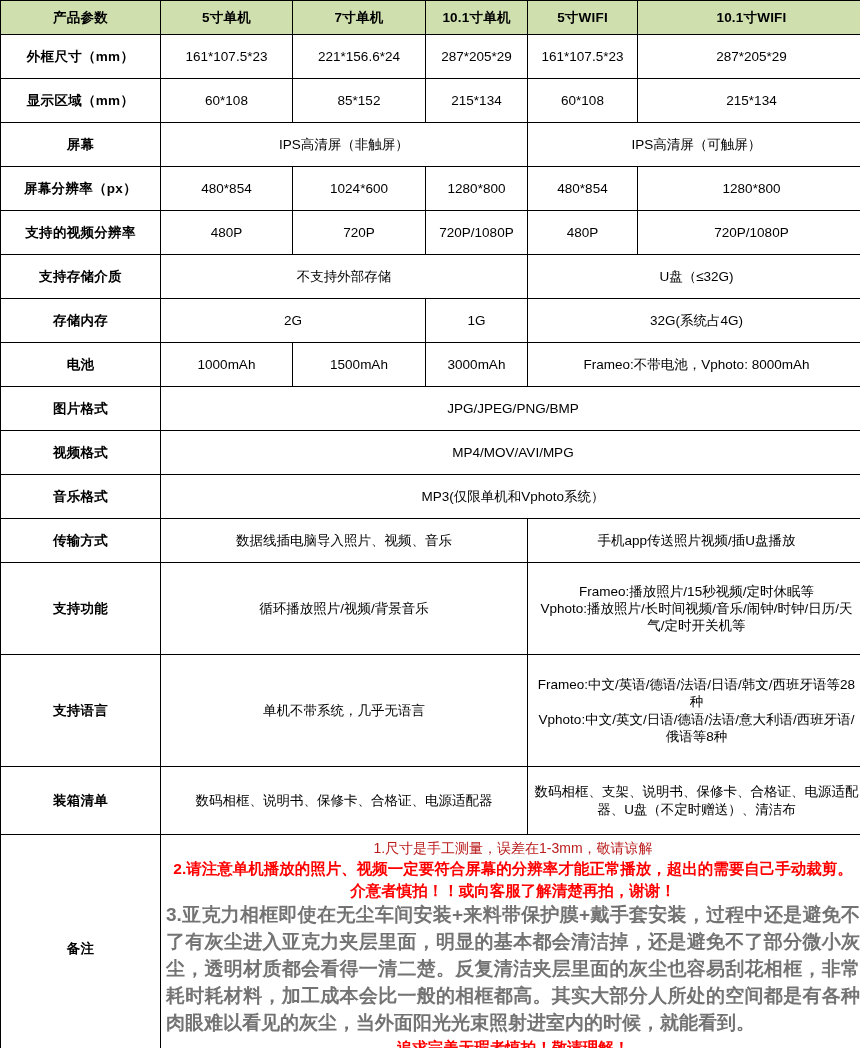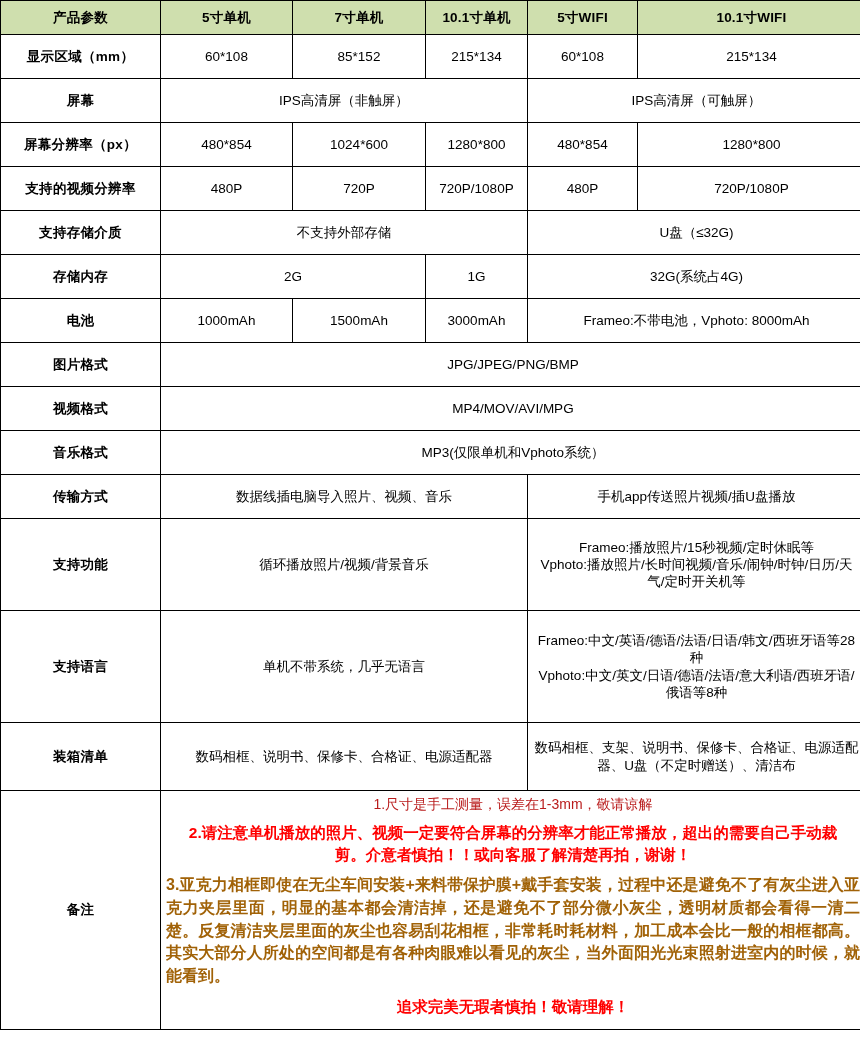--- a/index.html
+++ b/index.html
@@ -66,29 +66,29 @@
     font-size: 14px;
     line-height: 1.44;
     color: #b91c1c;
     margin: 0;
   }
   .rm-red {
     color: #ff0000;
     font-weight: bold;
     font-size: 15.5px;
     line-height: 1.42;
-    margin: 8px;
+    margin: 0;
   }
   .rm-body {
-    font-size: 16px;
+    font-size: 19px;
     font-weight: bold;
     line-height: 1.42;
     margin: 0;
     text-align: justify;
-    color: #a16207;
+    color: #737373;
   }
 </style>
 </head>
 <body>
 
 <div id="sheet">
   <table class="spec">
     <colgroup>
       <col class="c0">
         <col class="c1">
@@ -101,20 +101,28 @@
 
       <tr class="hdr">
         <td>产品参数</td>
         <td>5寸单机</td>
         <td>7寸单机</td>
         <td>10.1寸单机</td>
         <td>5寸WIFI</td>
         <td>10.1寸WIFI</td>
       </tr>
 
+      <tr>
+        <td class="rowlabel tall">外框尺寸（mm）</td>
+        <td>161*107.5*23</td>
+        <td>221*156.6*24</td>
+        <td>287*205*29</td>
+        <td>161*107.5*23</td>
+        <td class="left">287*205*29</td>
+      </tr>
 
       <tr>
         <td class="rowlabel tall">显示区域（mm）</td>
         <td>60*108</td>
         <td>85*152</td>
         <td>215*134</td>
         <td>60*108</td>
         <td class="left">215*134</td>
       </tr>
 

